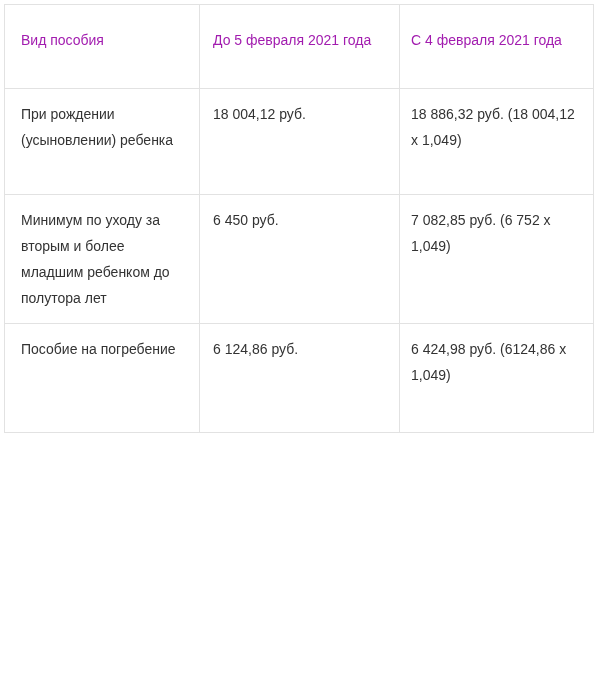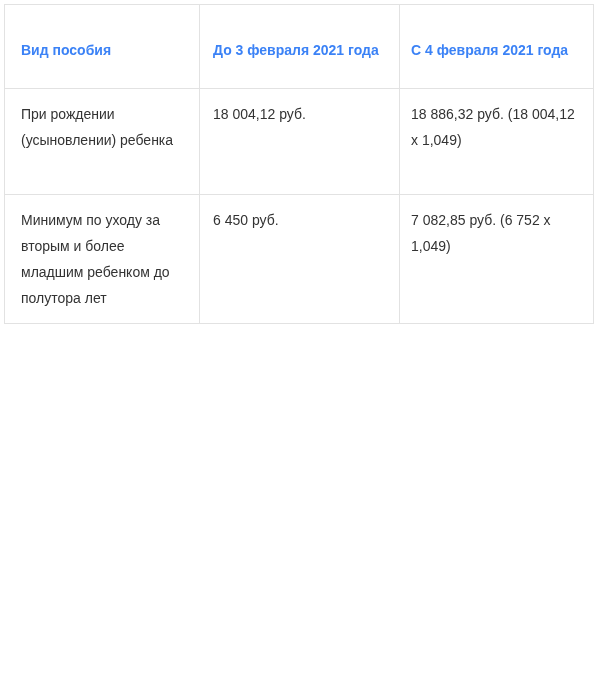--- a/index.html
+++ b/index.html
@@ -24,23 +24,23 @@
     border: 1px solid #e2e2e2;
     vertical-align: top;
     text-align: left;
     font-size: 14px;
     line-height: 26px;
     color: #333333;
     padding: 12px 14px 12px 16px;
     word-wrap: break-word;
   }
   th {
-    font-weight: bold;
-    color: #3b82f6;
-    padding-top: 32px;
+    font-weight: normal;
+    color: #a21caf;
+    padding-top: 22px;
   }
   th:nth-child(2), td:nth-child(2) { padding-left: 13px; }
   th:nth-child(3), td:nth-child(3) { padding-left: 11px; }
   tr.r-hdr { height: 84px; }
   tr.r-0 { height: 106px; margin-top: 8px; }
   tr.r-1 { height: 116px; }
   tr.r-2 { height: 124px; margin-left: 25px; }
   tr.r-3 { height: 109px; }
   tr.r-4 { height: 124px; }
 </style>
@@ -49,29 +49,34 @@
 
 <table class="benefits">
   <colgroup>
     <col class="c1">
       <col class="c2">
       <col class="c3">
   </colgroup>
   <thead>
     <tr class="r-hdr">
       <th>Вид пособия</th>
-      <th>До 3 февраля 2021 года</th>
+      <th>До 5 февраля 2021 года</th>
       <th>С 4 февраля 2021 года</th>
     </tr>
   </thead>
   <tbody>
     <tr class="r-0">
       <td>При рождении (усыновлении) ребенка</td>
       <td>18 004,12 руб.</td>
       <td>18 886,32 руб. (18 004,12 х 1,049)</td>
     </tr>
     <tr class="r-2">
       <td>Минимум по уходу за вторым и более младшим ребенком до полутора лет</td>
       <td>6 450 руб.</td>
       <td>7 082,85 руб. (6 752 х 1,049)</td>
     </tr>
+    <tr class="r-3">
+      <td>Пособие на погребение</td>
+      <td>6 124,86 руб.</td>
+      <td>6 424,98 руб. (6124,86 х 1,049)</td>
+    </tr>
   </tbody>
 </table>
 
 </body></html>

